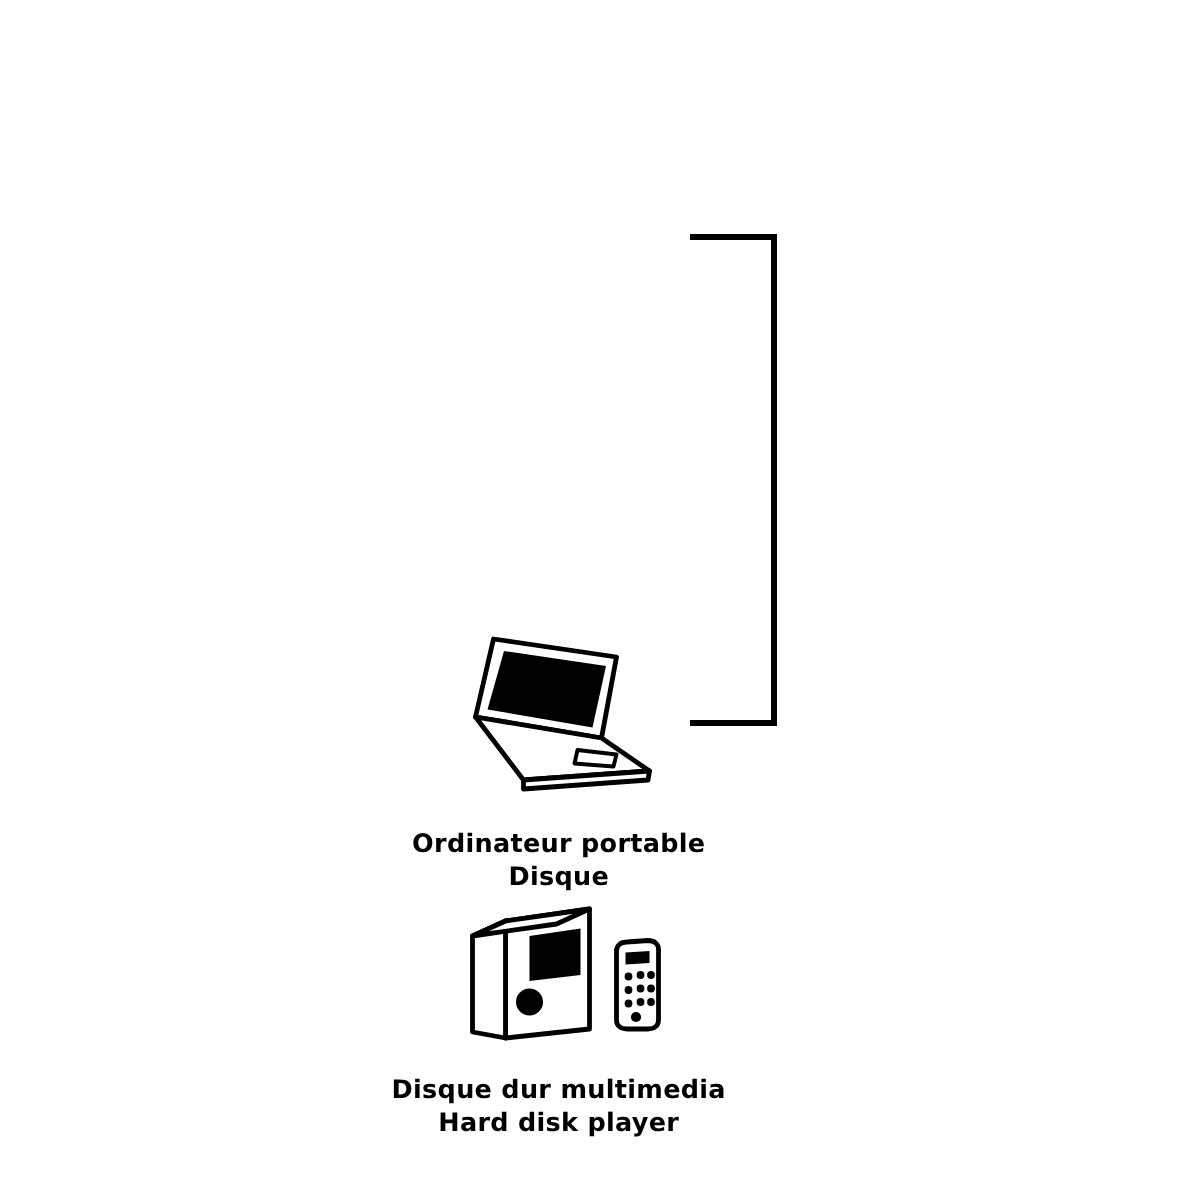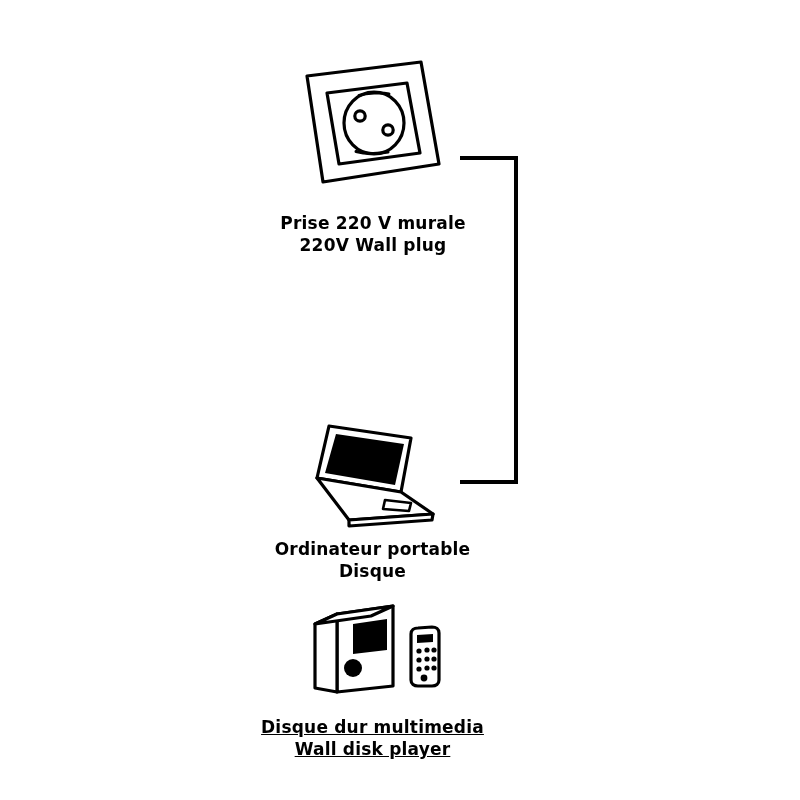--- a/index.html
+++ b/index.html
@@ -34,28 +34,28 @@
     font-size: 17px;
     line-height: 1.32;
     letter-spacing: 0.2px;
   }
   .caption .line1 { display: block; }
   .caption .line2 { display: block; }
 
   
   #node-wallplug  { left: 268px; top: 52px;  width: 210px; }
   #node-laptop    { left: 265px; top: 416px; width: 215px; }
-  #node-harddisk  { left: 255px; top: 598px; width: 235px; text-decoration: underline; }
+  #node-harddisk  { left: 255px; top: 598px; width: 235px; }
 
   .art-wallplug  { width: 160px; height: 140px; }
   .art-laptop    { width: 160px; height: 118px; }
   .art-harddisk  { width: 160px; height: 100px; }
 
   .cap-wallplug  { margin-top: 16px; }
-  .cap-laptop    { }
+  .cap-laptop    { margin-top: 14px; }
   .cap-harddisk  { margin-top: 14px; }
 
   
   #connector {
     position: absolute;
     left: 460px;
     top: 150px;
     width: 80px;
     height: 340px;
     pointer-events: none;
@@ -63,44 +63,20 @@
 </style>
 </head>
 <body>
 
 <div id="diagram">
 
   <svg id="connector" viewBox="0 0 80 340">
     <path d="M 0 8 L 56 8 L 56 332 L 0 332" fill="none" stroke="#000000" stroke-width="4" stroke-linecap="square" stroke-linejoin="miter"></path>
   </svg>
 
-  <div class="node" id="node-wallplug">
-    <div class="art">
-      <svg class="art-wallplug" viewBox="0 0 160 140">
-        <g fill="none" stroke="#000000" stroke-width="3.2" stroke-linejoin="round" stroke-linecap="round">
-
-          <path d="M 14 24 L 128 10 L 146 112 L 30 130 Z" fill="#ffffff"></path>
-
-          <path d="M 34 41 L 114 31 L 127 101 L 46 112 Z" fill="#ffffff"></path>
-
-          <ellipse cx="81" cy="71" rx="30" ry="31" fill="#ffffff"></ellipse>
-
-          <path d="M 66 43.5 C 74 41 88 40 96 42" stroke-width="3"></path>
-          <path d="M 63 99.5 C 72 102 86 102 95 100" stroke-width="3"></path>
-
-          <circle cx="67" cy="64" r="5.2" fill="#ffffff"></circle>
-          <circle cx="95" cy="78" r="5.2" fill="#ffffff"></circle>
-        </g>
-      </svg>
-    </div>
-    <div class="caption cap-wallplug">
-      <span class="line1">Prise 220 V murale</span>
-      <span class="line2">220V Wall plug</span>
-    </div>
-  </div>
 
   <div class="node" id="node-laptop">
     <div class="art">
       <svg class="art-laptop" viewBox="0 0 160 118">
         <g fill="none" stroke="#000000" stroke-width="3.2" stroke-linejoin="round" stroke-linecap="round">
 
           <path d="M 36 10 L 118 22 L 108 76 L 24 62 Z" fill="#ffffff"></path>
 
           <path d="M 43 18 L 111 28 L 102 69 L 32 57 Z" fill="#000000" stroke="none"></path>
 
@@ -147,17 +123,17 @@
             <circle cx="126" cy="71" r="2.6"></circle>
             <circle cx="134" cy="70" r="2.6"></circle>
             <circle cx="141" cy="70" r="2.6"></circle>
             <circle cx="131" cy="80" r="3.4"></circle>
           </g>
         </g>
       </svg>
     </div>
     <div class="caption cap-harddisk">
       <span class="line1">Disque dur multimedia</span>
-      <span class="line2">Wall disk player</span>
+      <span class="line2">Hard disk player</span>
     </div>
   </div>
 
 </div>
 
 </body></html>

